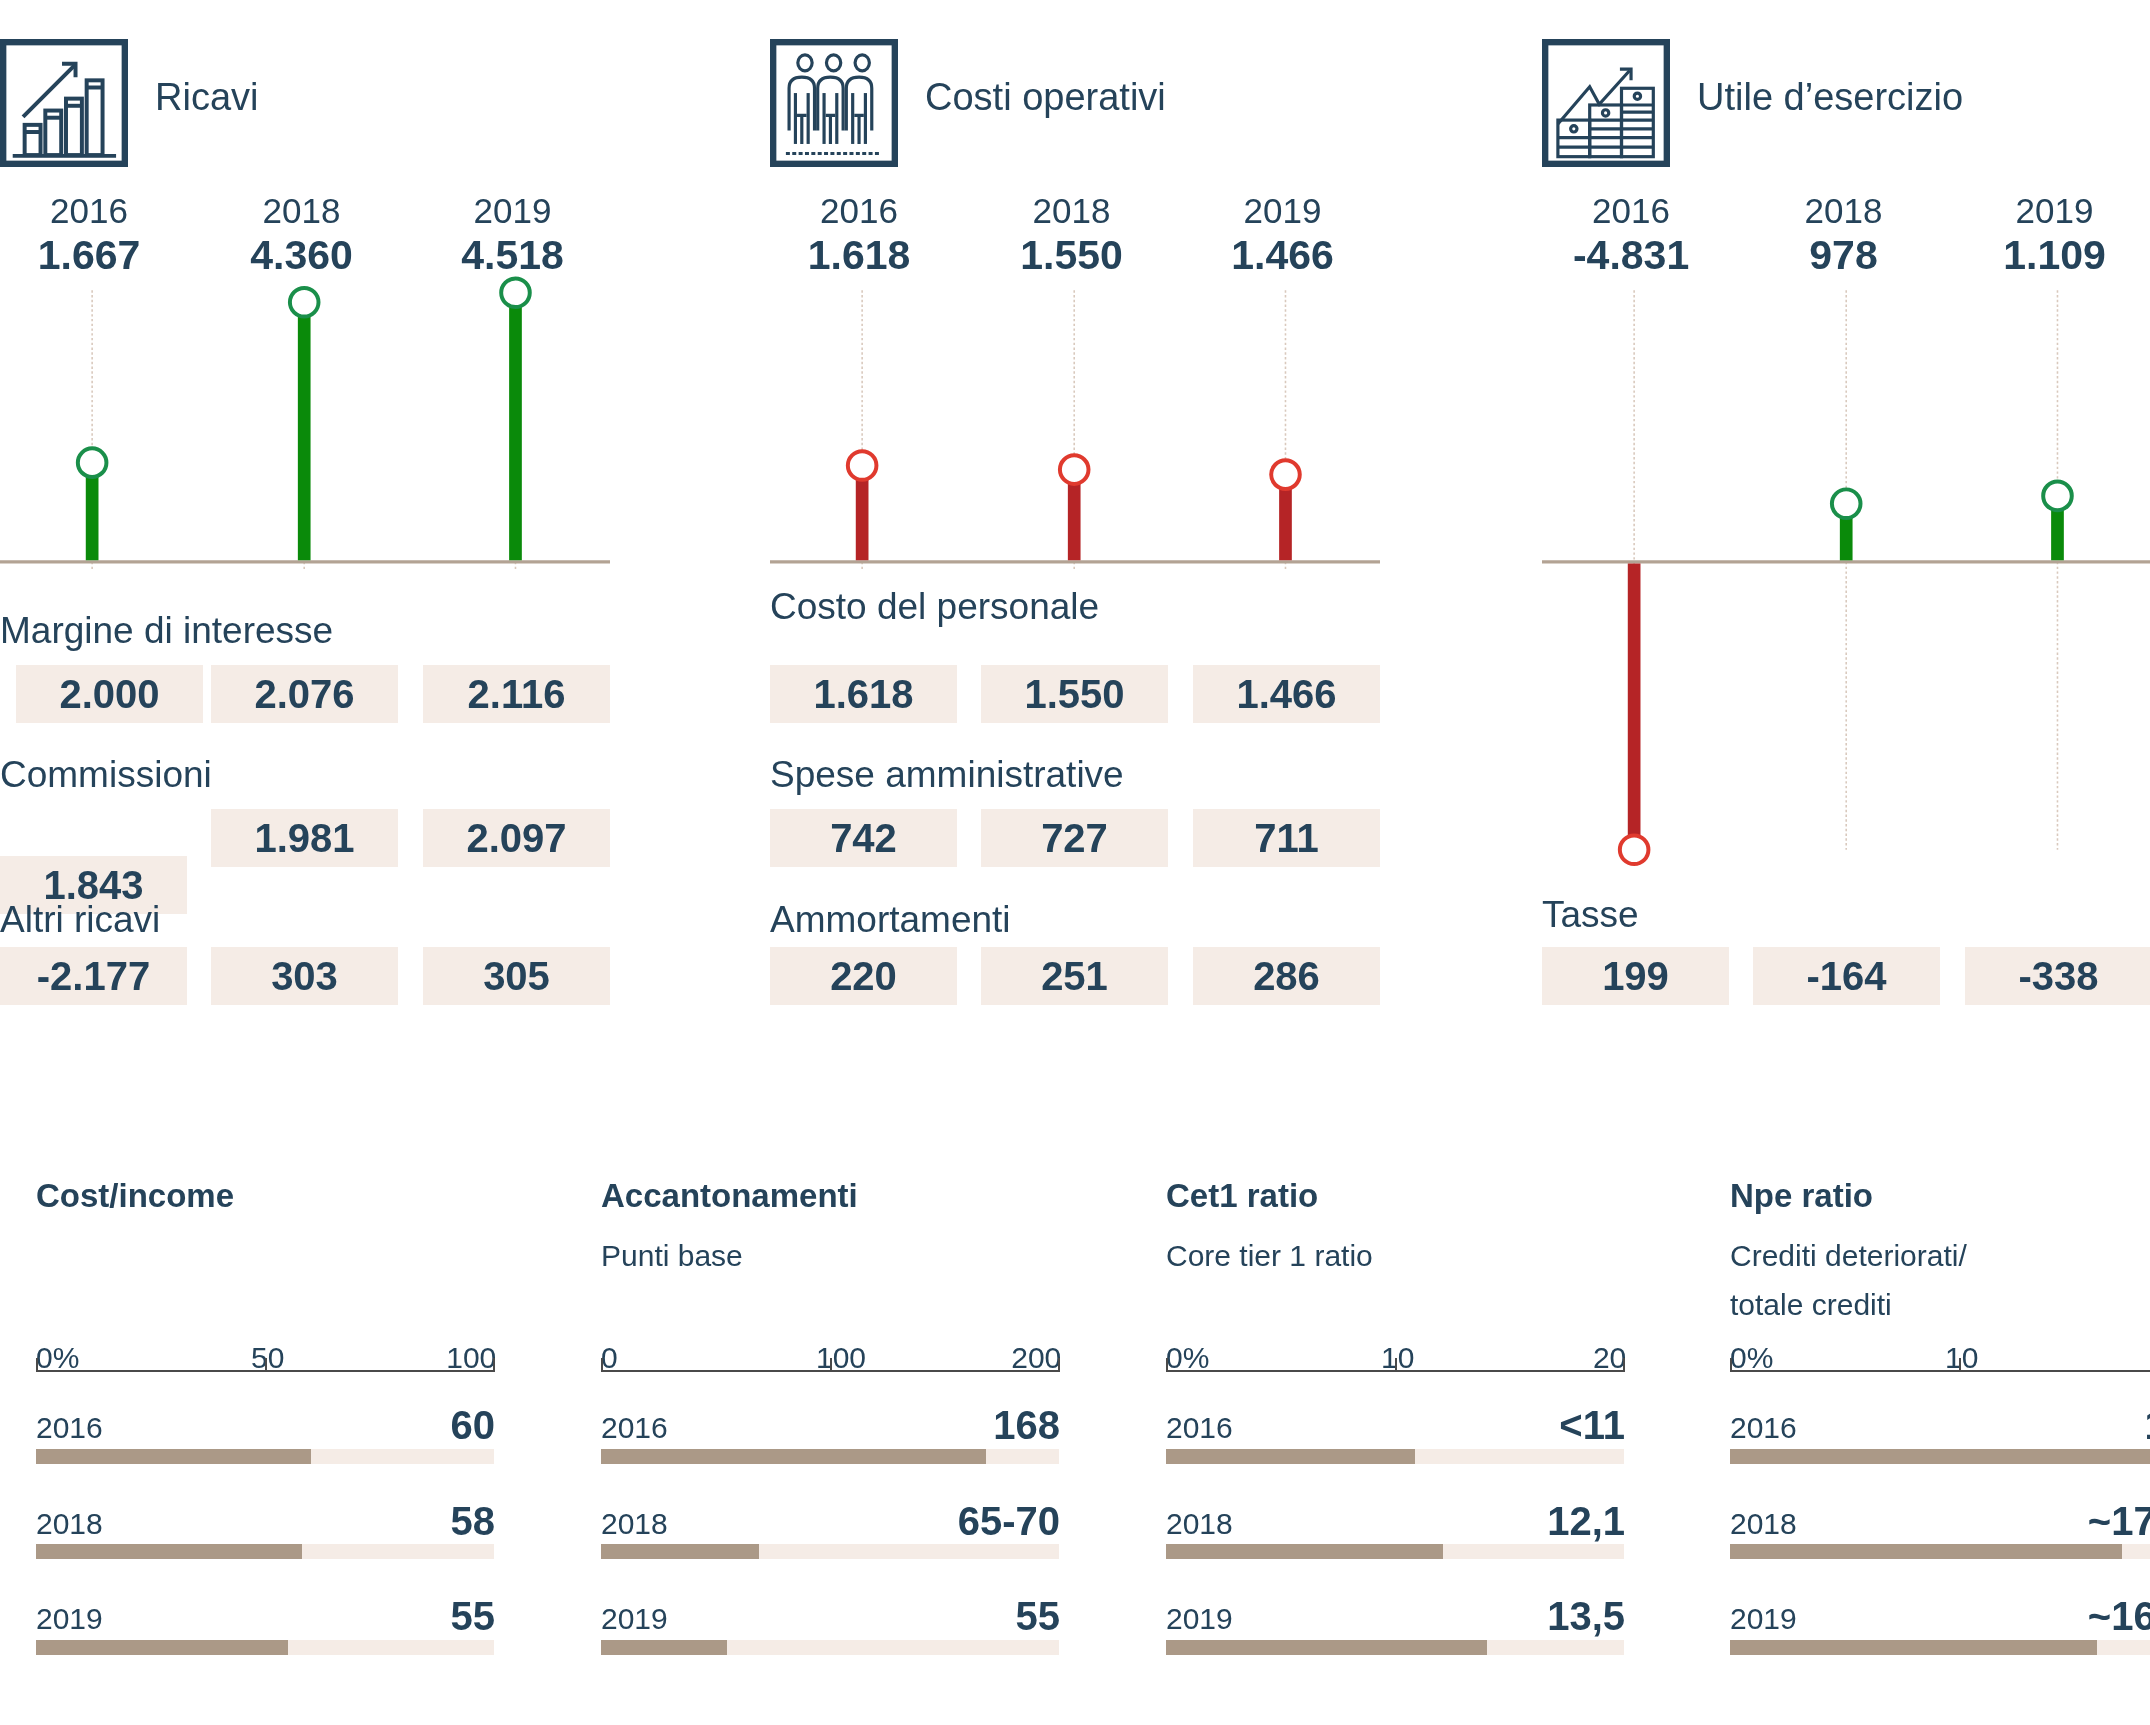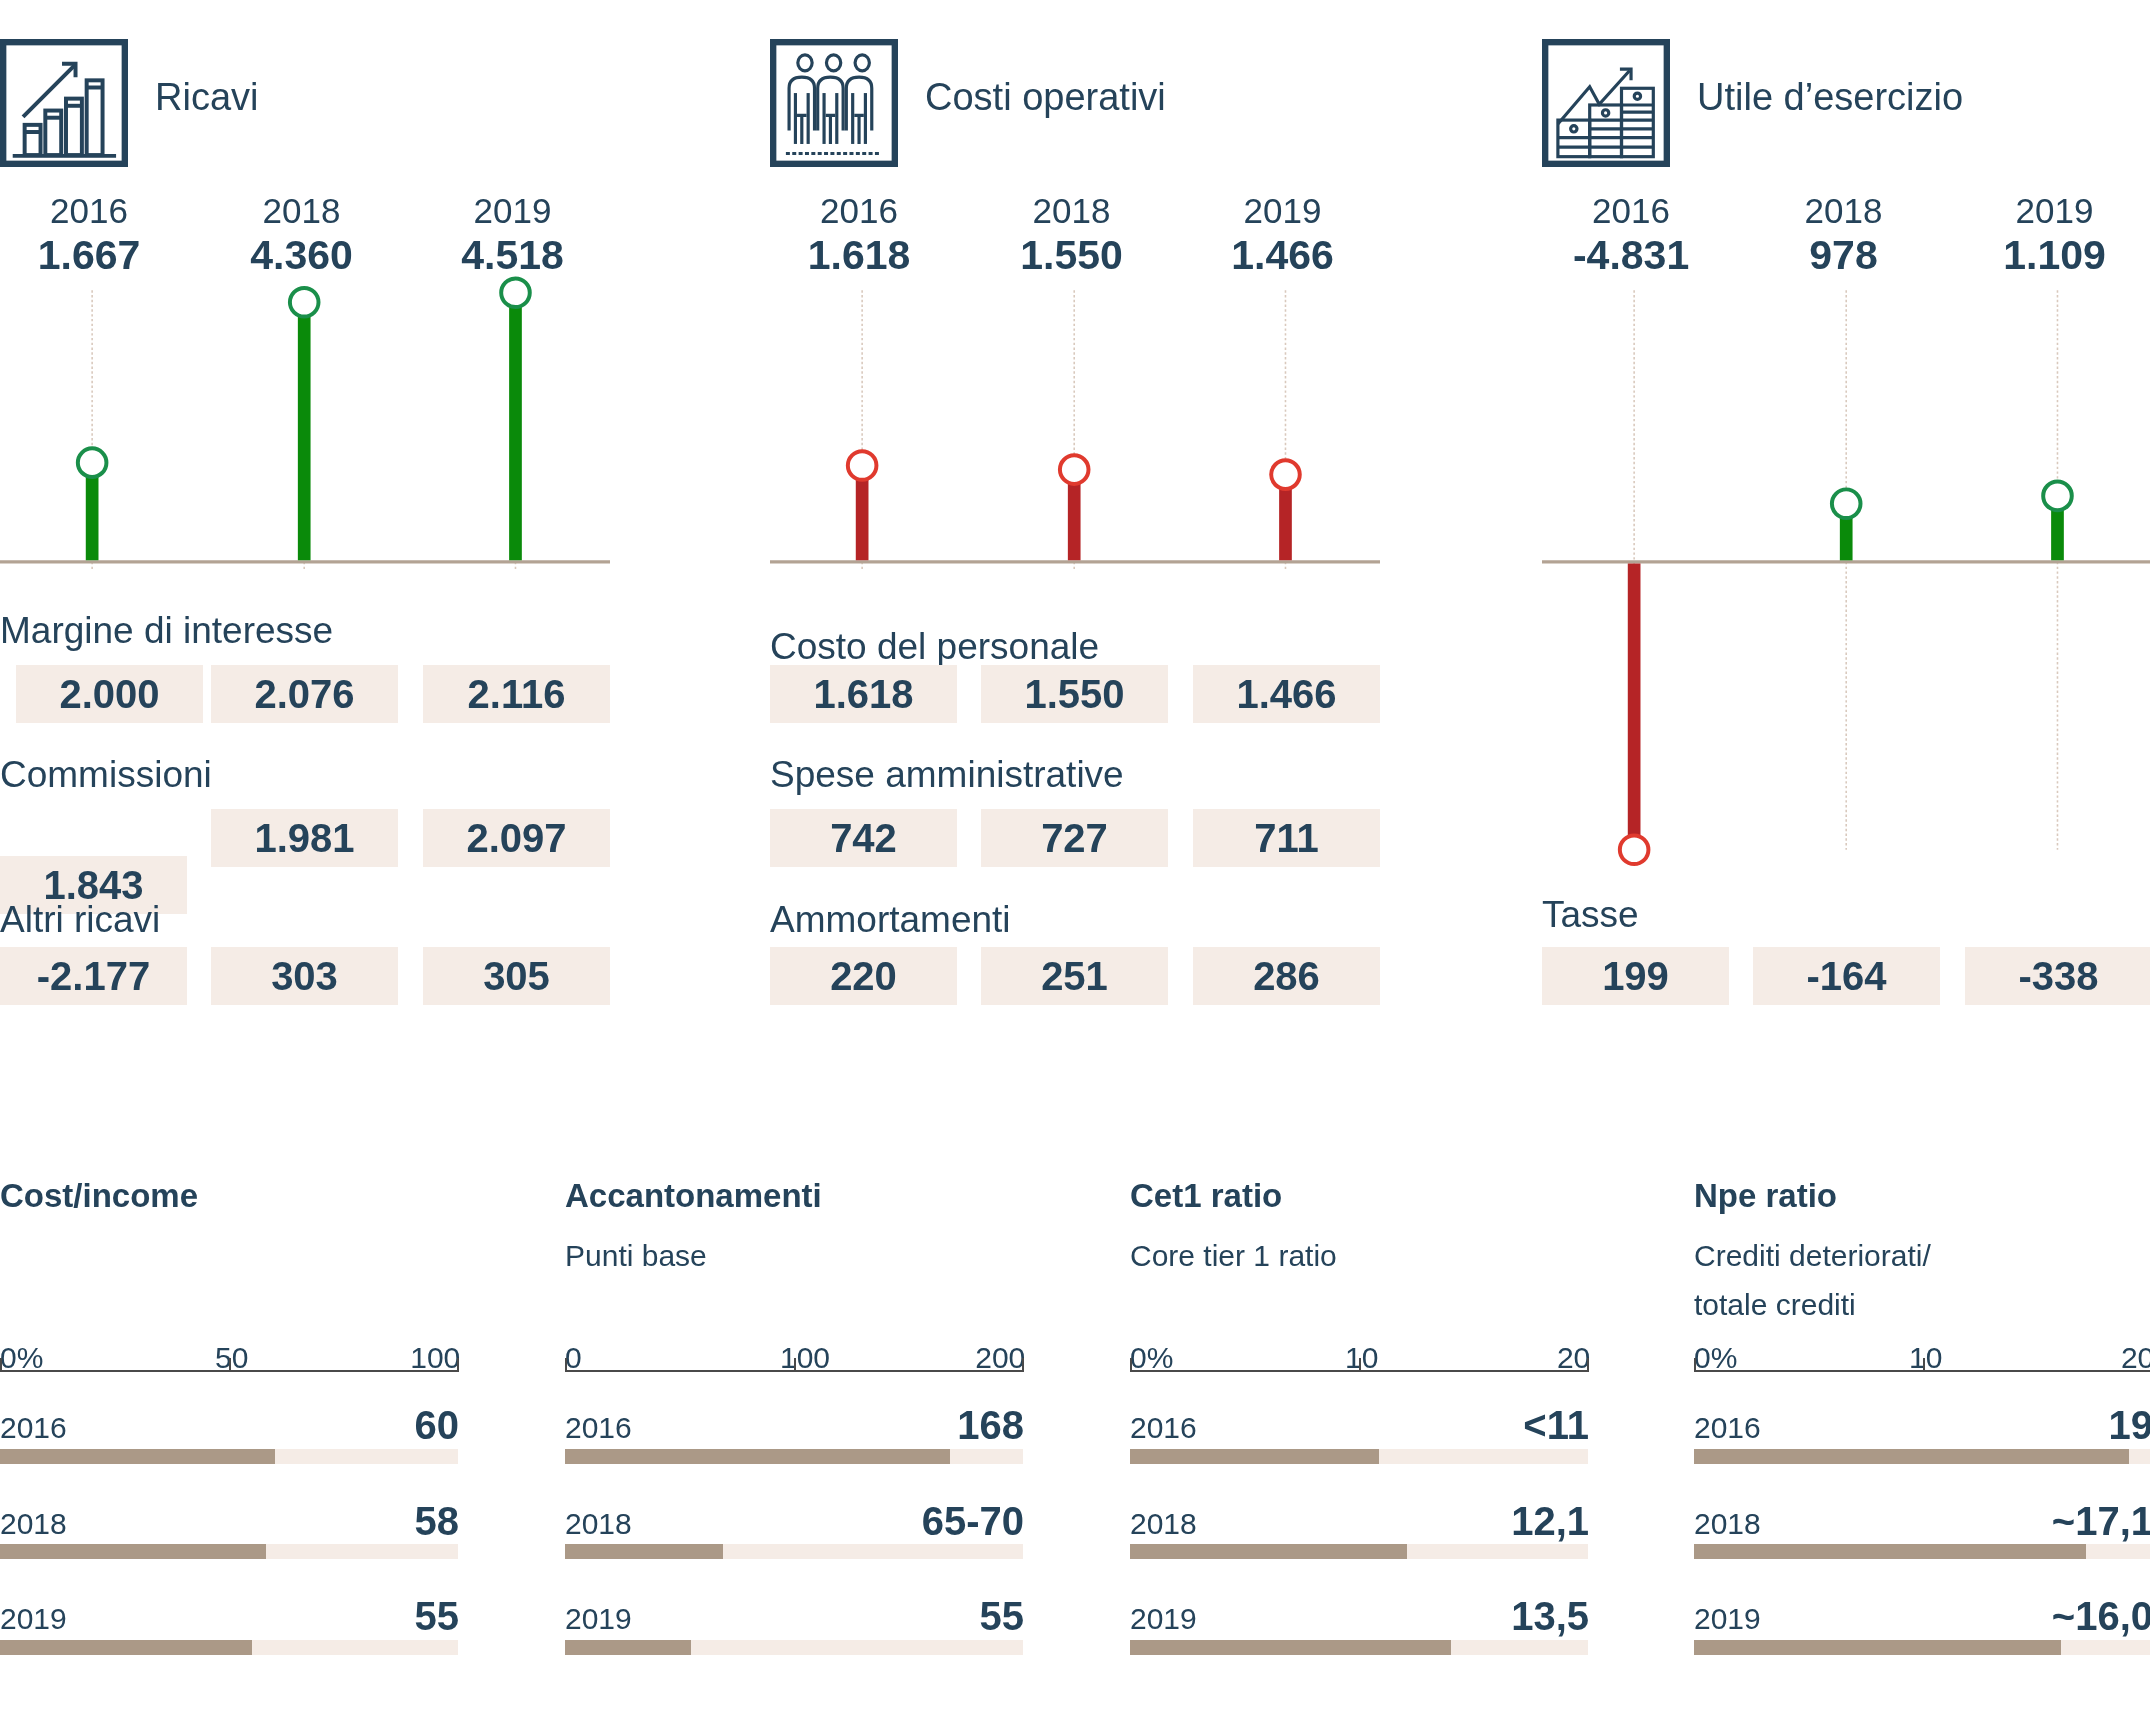--- a/index.html
+++ b/index.html
@@ -9,21 +9,21 @@
   .icon-box { position: absolute; left: 0; top: 39px; width: 128px; height: 128px; }
   .panel-title { position: absolute; left: 155px; top: 78px; font-size: 38px; line-height: 1; white-space: nowrap; }
   .lolli { position: absolute; left: 0; top: 183px; width: 610px; height: 715px; }
   .lolli svg { position: absolute; left: 0; top: 0; overflow: visible; }
   .yr { position: absolute; width: 159px; text-align: center; font-size: 35px; line-height: 1; }
   .val { position: absolute; width: 191px; text-align: center; font-size: 41px; font-weight: bold; line-height: 1; }
   .sub-label { position: absolute; left: 0; font-size: 37px; line-height: 1; white-space: nowrap; }
   .cell { position: absolute; width: 187px; height: 58px; background: #f5ece6;
           display: flex; align-items: center; justify-content: center;
           font-size: 40px; font-weight: bold; }
-  .kpi { position: absolute; top: 1167px; width: 477px; height: 540px; }
+  .kpi { position: absolute; top: 1167px; width: 477px; height: 540px; margin-left: 36px; }
   .kpi-title { position: absolute; left: 0; top: 9.5px; font-size: 33px; font-weight: bold; white-space: nowrap; }
   .kpi-sub { position: absolute; left: 0; top: 64px; font-size: 30px; line-height: 49px; white-space: nowrap; }
   .tick-label { position: absolute; top: 0; font-size: 30px; line-height: 1; }
   .axis-line { position: absolute; left: 0; top: 203px; width: 458px; height: 1.6px; background: #4a4a4a; }
   .axis-tick { position: absolute; top: 191px; width: 1.6px; height: 13.5px; background: #4a4a4a; }
   .row-year { position: absolute; left: 0; font-size: 30px; line-height: 1; }
   .row-val { position: absolute; right: 18px; font-size: 40px; font-weight: bold; line-height: 1; text-align: right; white-space: nowrap; }
   .track { position: absolute; left: 0; width: 458px; height: 15px; background: #f5ece6; }
   .fill { position: absolute; left: 0; top: 0; height: 15px; background: #ab9987; }
 </style>
@@ -120,21 +120,21 @@
         <line x1="649" x2="649" y1="475" y2="367.05" stroke="#b52426" stroke-width="16"></line>
         <circle cx="649" cy="367.05" r="18" fill="#ffffff" stroke="#e03a2e" stroke-width="5"></circle>
       </svg>
       <div class="yr" style="left: 9.5px; top: 9.5px;">2016</div>
       <div class="val" style="left: -6.4px; top: 52px;">1.618</div>
       <div class="yr" style="left: 222px; top: 9.5px;">2018</div>
       <div class="val" style="left: 206px; top: 52px;">1.550</div>
       <div class="yr" style="left: 433px; top: 9.5px;">2019</div>
       <div class="val" style="left: 417px; top: 52px;">1.466</div>
     </div>
-  <div class="sub-label" style="top:628px;">Costo del personale</div>
+  <div class="sub-label" style="top:588px;">Costo del personale</div>
   <div class="cell" style="left:0;top:665px;">1.618</div>
   <div class="cell" style="left:211px;top:665px;">1.550</div>
   <div class="cell" style="left:423px;top:665px;">1.466</div>
   <div class="sub-label" style="top:756px;">Spese amministrative</div>
   <div class="cell" style="left:0;top:809px;">742</div>
   <div class="cell" style="left:211px;top:809px;">727</div>
   <div class="cell" style="left:423px;top:809px;">711</div>
   <div class="sub-label" style="top:901px;">Ammortamenti</div>
   <div class="cell" style="left:0;top:947px;">220</div>
   <div class="cell" style="left:211px;top:947px;">251</div>

